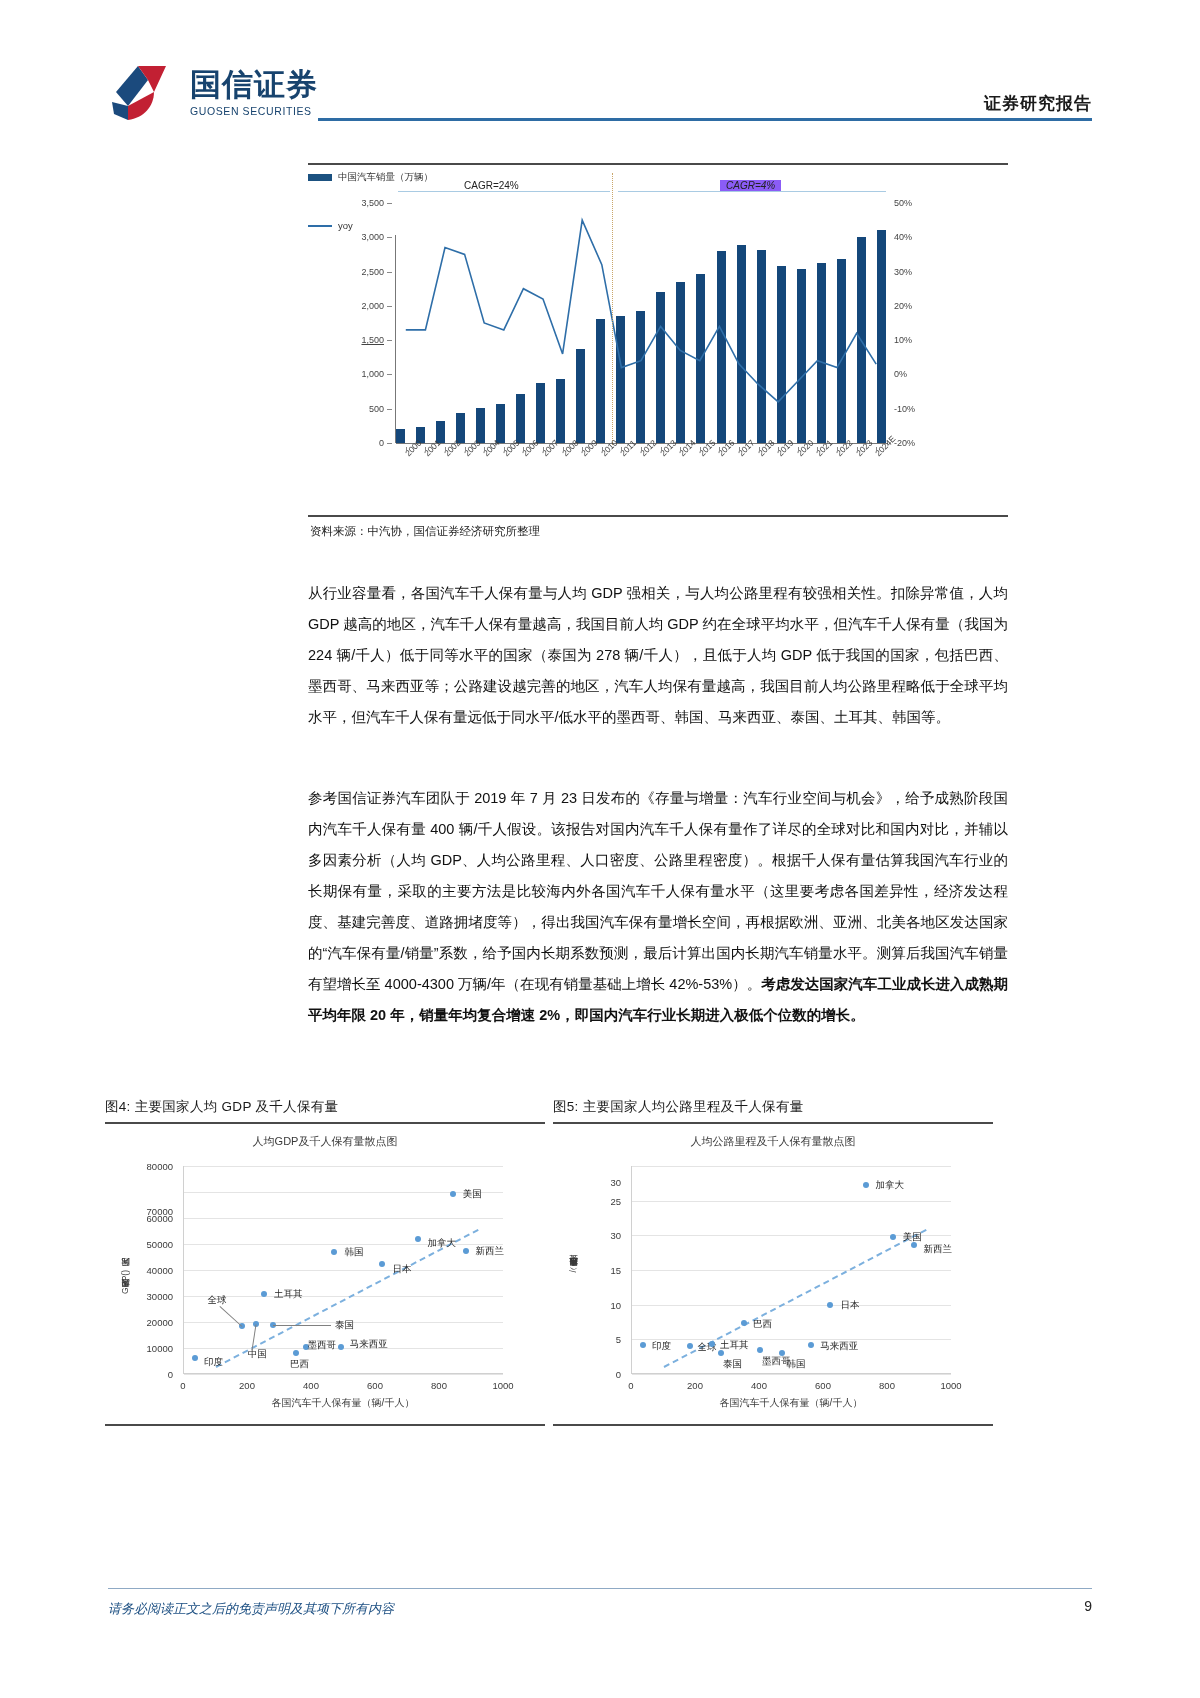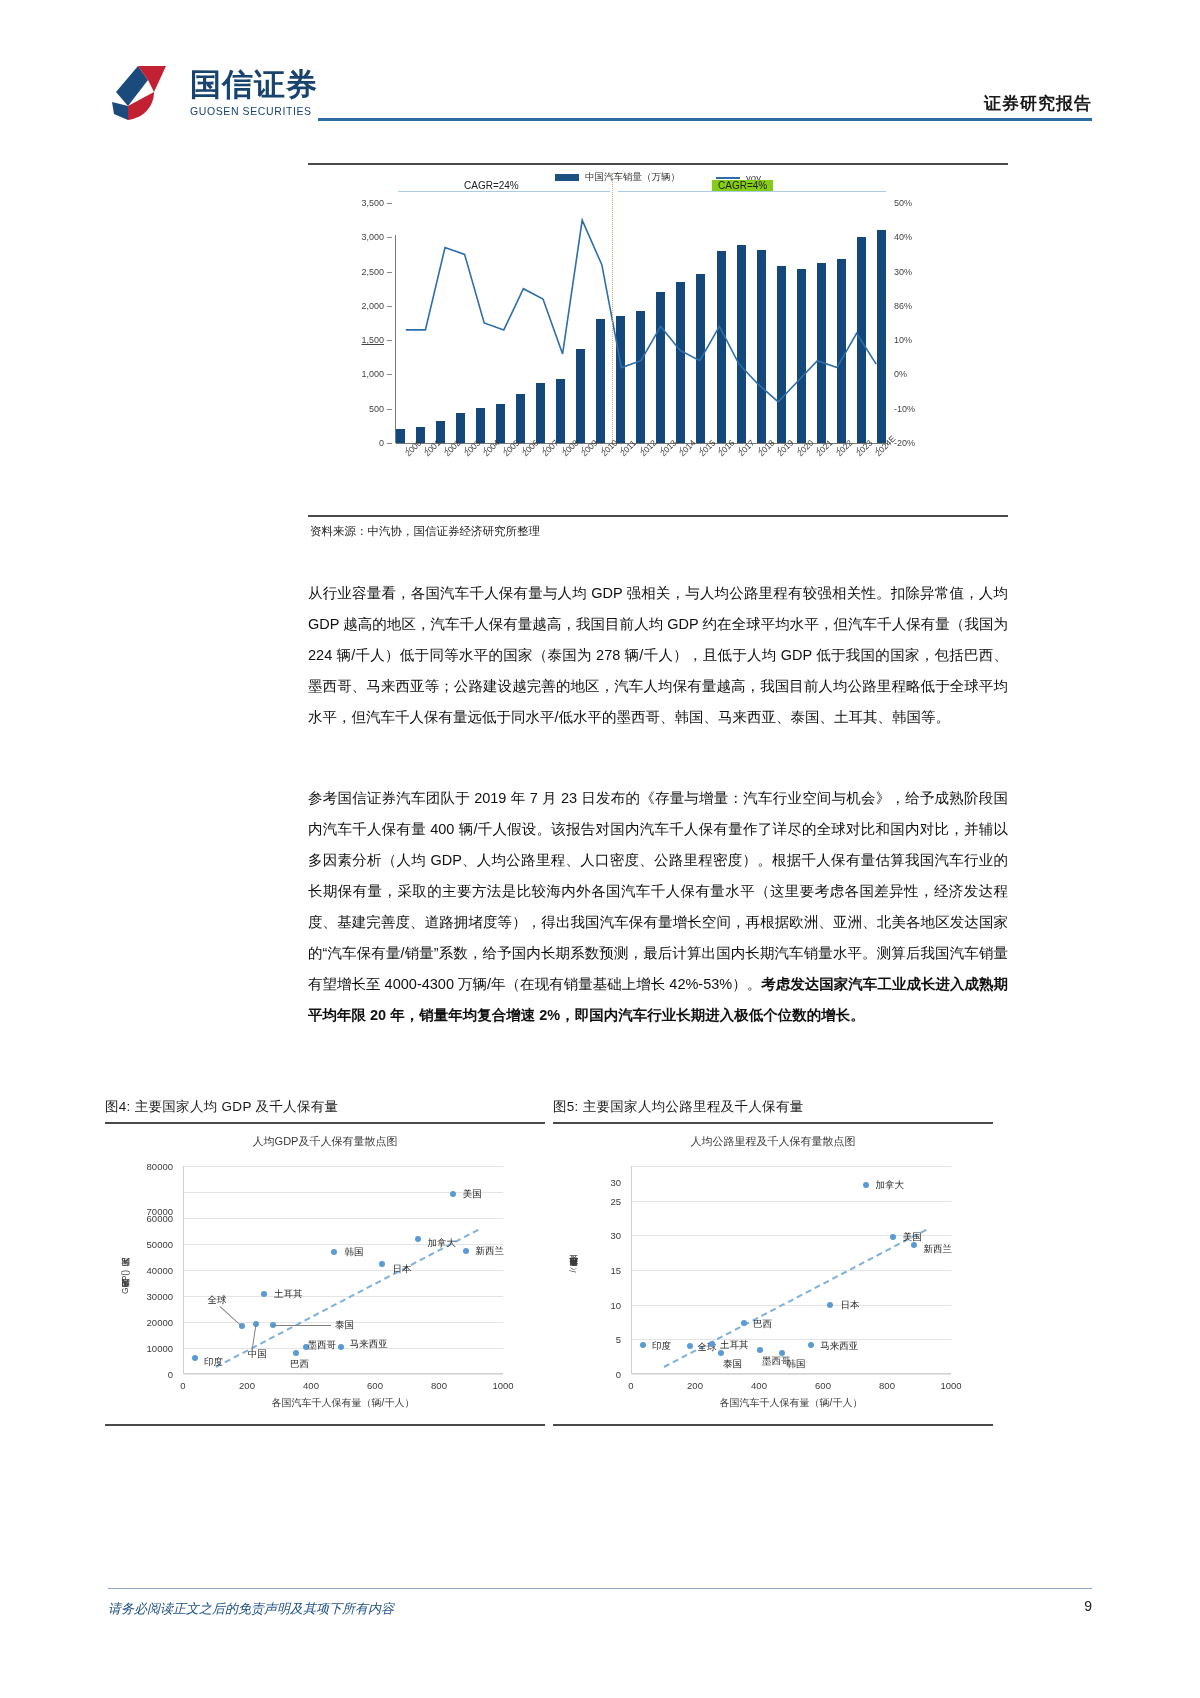--- a/index.html
+++ b/index.html
@@ -27,21 +27,21 @@
   
   .fig-title { font-family:"Liberation Sans", sans-serif; font-size:13.5px; color:#1a1a1a; letter-spacing:.3px; }
   .rule-top { height:2px; background:#4a4a4a; }
   .rule-bot { height:1.5px; background:#4a4a4a; }
 
   
   #fig3 { position:absolute; left:308px; top:163px; width:700px; }
   #fig3 .fig-title { margin-bottom:7px; }
   #fig3-body { position:relative; height:350px; }
   .legend3 { position:absolute; left:0; right:0; top:6px; display:flex; justify-content:center; gap:36px;
-             font-family:"Liberation Sans", sans-serif; font-size:9.5px; color:#333; }
+             font-family:"Liberation Sans", sans-serif; font-size:9.5px; color:#333;flex-direction:column; }
   .legend3 .item { display:flex; align-items:center; gap:6px; }
   .lg-bar { width:24px; height:7px; background:#1b5180; }
   .lg-line { width:24px; height:2px; background:#2e6ea8; }
 
   .plot3 { position:absolute; left:88px; top:38px; width:490px; height:240px; }
   .ax3-left { position:absolute; left:0; top:32px; width:84px; height:246px;
               font-family:"Liberation Sans", sans-serif; font-size:9px; color:#444; }
   .ax3-left span { position:absolute; right:8px; transform:translateY(-50%); white-space:nowrap; }
   .ax3-right { position:absolute; left:580px; top:32px; width:50px; height:246px;
                font-family:"Liberation Sans", sans-serif; font-size:9px; color:#444; }
@@ -158,21 +158,21 @@
           <span style="top: 40.2857px;">3,000</span>
           <div class="tickmark" style="right: 0px; top: 40.2857px;"></div>
           <span style="top: 6px;">3,500</span>
           <div class="tickmark" style="right: 0px; top: 6px;"></div>
         </div>
       <div class="ax3-right" id="ax3R">
           <span style="top: 246px;">-20%</span>
           <span style="top: 211.714px;">-10%</span>
           <span style="top: 177.429px;">0%</span>
           <span style="top: 143.143px;">10%</span>
-          <span style="top: 108.857px;">86%</span>
+          <span style="top: 108.857px;">20%</span>
           <span style="top: 74.5714px;">30%</span>
           <span style="top: 40.2857px;">40%</span>
           <span style="top: 6px;">50%</span>
         </div>
 
       <div class="axisV3"></div>
       <div class="axisline3"></div>
 
       <div class="plot3" id="plot3">
         <div class="bars3" id="bars3">
@@ -203,21 +203,21 @@
             <div class="bar3" style="height: 212.571px;"></div>
           </div>
         <svg id="line3" width="490" height="240" style="position:absolute;left:0;top:0;overflow:visible">
             <polyline points="9.8,126.9 29.4,126.9 49.0,44.6 68.6,51.4 88.2,120.0 107.8,126.9 127.4,85.7 147.0,96.0 166.6,150.9 186.2,17.1 205.8,61.7 225.4,164.6 245.0,157.7 264.6,123.4 284.2,147.4 303.8,157.7 323.4,123.4 343.0,161.1 362.6,181.7 382.2,198.9 401.8,178.3 421.4,157.7 441.0,164.6 460.6,130.3 480.2,161.1" fill="none" stroke="#2e6ea8" stroke-width="1.6"></polyline>
           </svg>
         <div class="divider3" style="left:216px; top:-30px; height:272px;"></div>
 
         <div class="arrowline" style="left:2px; top:-12px; width:212px;"></div>
         <div class="cagr" style="left:62px; top:-23px; background:#fff; padding:0 6px;">CAGR=24%</div>
         <div class="arrowline" style="left:222px; top:-12px; width:268px;"></div>
-        <div class="cagr" style="left:316px; top:-23px; background:#84cc16; padding:0 6px;">CAGR=4%</div>
+        <div class="cagr" style="left:324px; top:-23px; background:#8b5cf6; padding:0 6px;font-style:italic;">CAGR=4%</div>
       </div>
 
       <div class="xlabels3" id="xlab3">
           <span style="left: 6.8px; top: 4px;">2000</span>
           <div class="tickmark" style="left: 9.8px; top: 0px; width: 1px; height: 4px;"></div>
           <span style="left: 26.4px; top: 4px;">2001</span>
           <div class="tickmark" style="left: 29.4px; top: 0px; width: 1px; height: 4px;"></div>
           <span style="left: 46px; top: 4px;">2002</span>
           <div class="tickmark" style="left: 49px; top: 0px; width: 1px; height: 4px;"></div>
           <span style="left: 65.6px; top: 4px;">2003</span>

